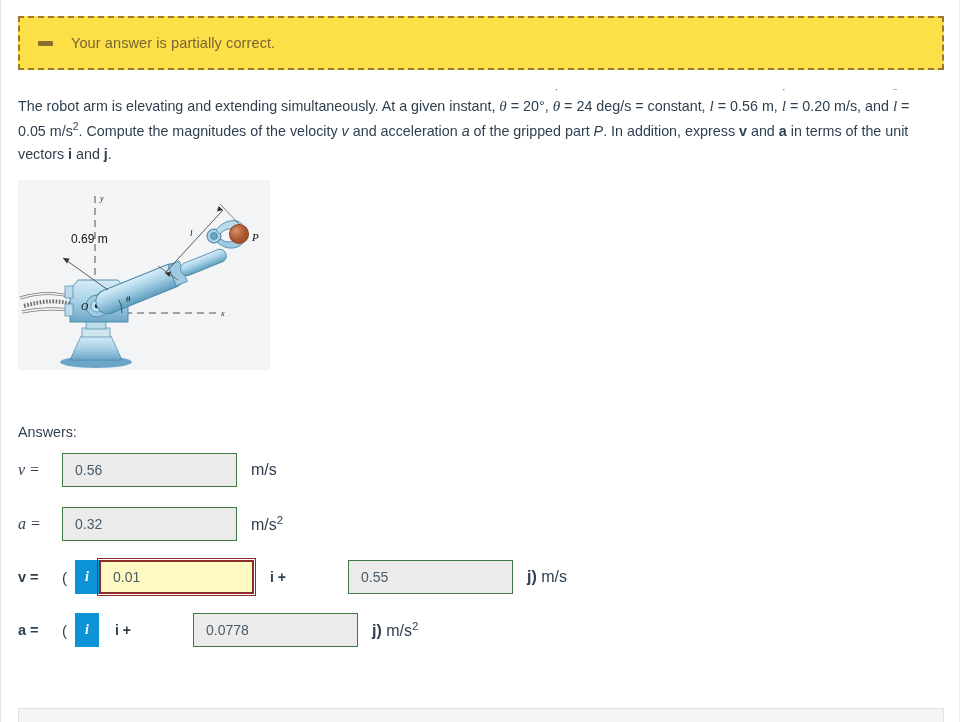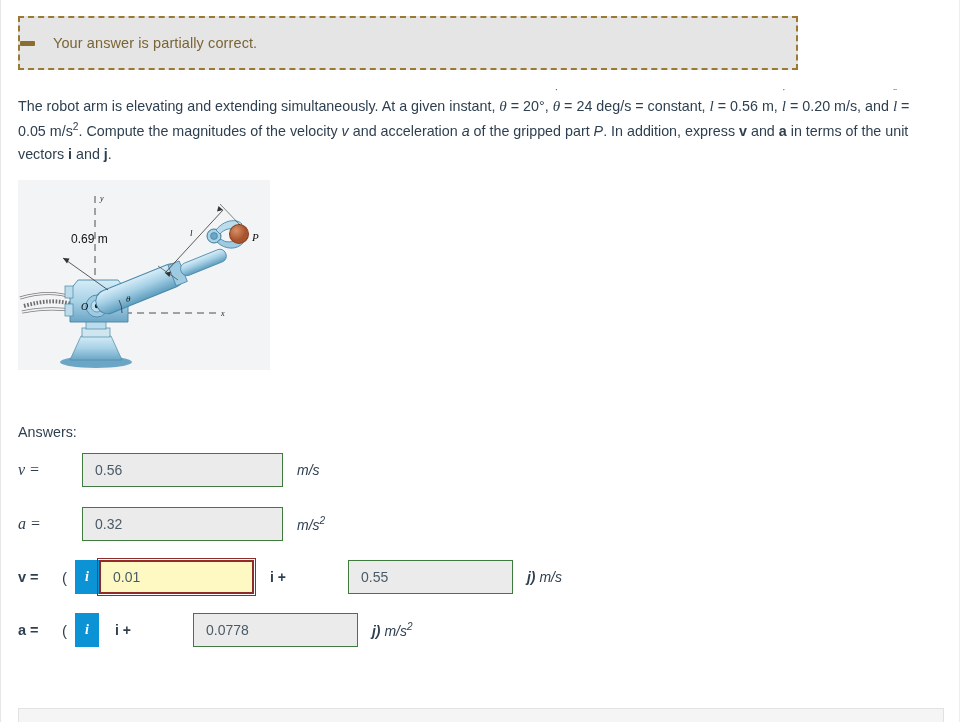--- a/index.html
+++ b/index.html
@@ -16,25 +16,26 @@
     width: 960px; height: 722px;
     background: #ffffff;
     border-left: 1px solid #e6e6e6;
     border-right: 1px solid #ededed;
   }
 
   
   .alert {
     position: absolute;
     left: 17px; top: 16px;
-    width: 780px; height: 54px;
-    background: #e5e5e5;
+    width: 926px; height: 54px;
+    background: #fde047;
     border: 2px dashed #9a7a33;
     display: flex;
     align-items: center;
+    padding-left: 18px;
   }
   .alert-icon {
     width: 15px; height: 5px;
     background: #8a6d2f;
     border-radius: 1px;
     margin-right: 18px;
     flex: 0 0 auto;
   }
   .alert-text {
     font-size: 14.5px;
@@ -100,21 +101,21 @@
   .fld {
     height: 34px;
     background: #ebebeb;
     border: 1px solid #3f7a3f;
     font-size: 14px;
     color: #4a5b68;
     display: flex;
     align-items: center;
     padding-left: 12px;
   }
-  .fld.w-big { width: 201px; margin-left: 20px; }
+  .fld.w-big { width: 175px; }
   .fld.w-mid { width: 165px; margin-left: 48px; }
 
   .fld.wrong {
     background: #fef9c3;
     border: 2px solid #8e2b2b;
     outline: 1px solid #8e2b2b;
     outline-offset: 1px;
     width: 155px;
   }
 
@@ -125,21 +126,21 @@
     font-family: "Liberation Serif", serif;
     font-weight: bold;
     font-style: italic;
     font-size: 14px;
     display: flex;
     align-items: center;
     justify-content: center;
     flex: 0 0 auto;
   }
 
-  .unit { font-size: 14px; color: #2e3f4f; margin-left: 14px; white-space: nowrap; font-style: italic; }
+  .unit { font-size: 16px; color: #2e3f4f; margin-left: 14px; white-space: nowrap; }
   .unit b { font-weight: bold; }
   .midop { font-size: 14px; color: #2e3f4f; margin: 0 14px 0 16px; white-space: nowrap; }
   .midop b { font-weight: bold; }
 
   
   .bottom-panel {
     position: absolute;
     left: 17px; top: 708px;
     width: 926px; height: 30px;
     background: #f5f5f5;

